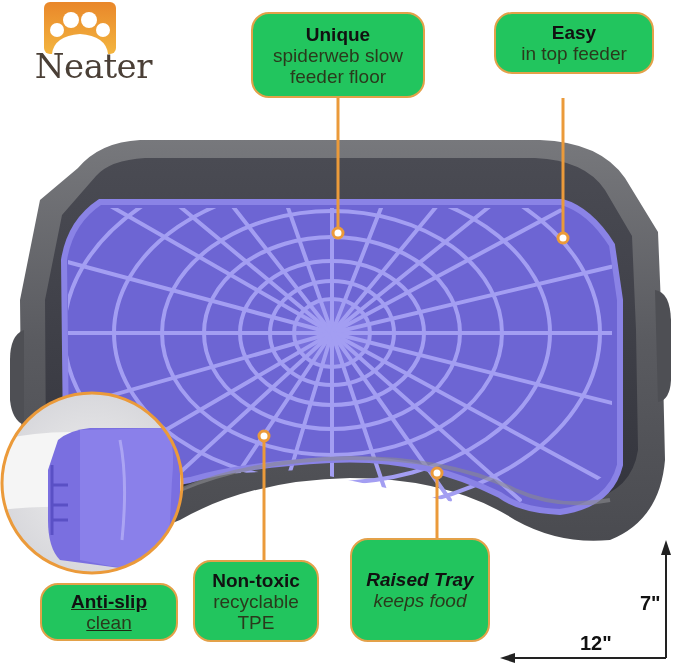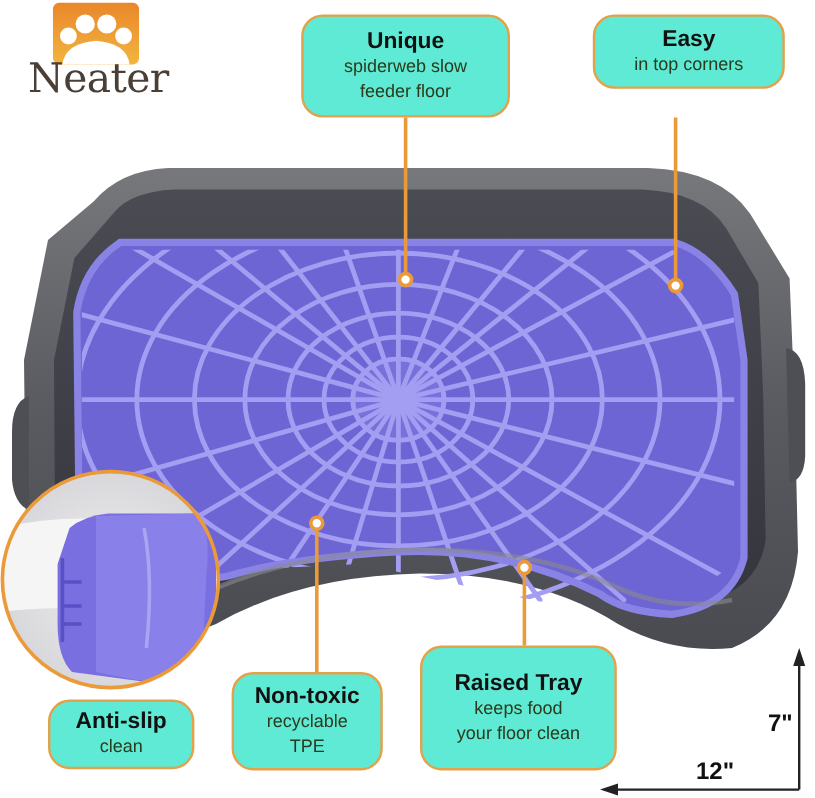--- a/index.html
+++ b/index.html
@@ -2,40 +2,40 @@
 <html><head>
 <meta charset="utf-8">
 <style>
   html, body { margin: 0; padding: 0; background: #ffffff; }
   body { width: 679px; height: 665px; position: relative; overflow: hidden;
          font-family: "Liberation Sans", sans-serif; }
   .abs { position: absolute; }
 
   
   .logo-paw { left: 44px; top: 2px; width: 72px; height: 52px; }
-  .logo-text { left: 12px; top: 50px; width: 140px; text-align: center;
+  .logo-text { left: 12px; top: 50px; width: 140px; text-align: right;
                font-family: "DejaVu Serif", serif; color: #4a3f36;
                font-size: 34px; line-height: 32px; letter-spacing: -0.5px; }
   .logo-text .tm { font-size: 8px; vertical-align: top; position: relative; top: 26px; }
 
   
   .product { left: 0; top: 0; width: 679px; height: 665px; }
 
   
-  .callout { background: #5eead4; border: 2px solid #e3a149; border-radius: 18px;
+  .callout { background: #22c55e; border: 2px solid #e3a149; border-radius: 18px;
              text-align: center; color: #1e2a12; box-sizing: border-box;
              display: flex; flex-direction: column; justify-content: center; }
   .callout .title { font-weight: bold; color: #111; font-size: 19px; line-height: 21px; }
-  .callout .desc { font-size: 15px; line-height: 21px; color: #2a3a1c; }
+  .callout .desc { font-size: 19px; line-height: 21px; color: #2a3a1c; }
 
   .c-unique { left: 251px; top: 12px; width: 174px; height: 86px; }
   .c-easy   { left: 494px; top: 12px; width: 160px; height: 62px; }
-  .c-antislip { left: 40px; top: 583px; width: 122px; height: 58px; }
+  .c-antislip { left: 40px; top: 583px; width: 138px; height: 58px; text-decoration: underline; }
   .c-nontoxic { left: 193px; top: 560px; width: 126px; height: 82px; text-align: center; }
-  .c-raised { left: 350px; top: 538px; width: 164px; height: 104px; }
+  .c-raised { left: 350px; top: 538px; width: 140px; height: 104px; font-style: italic; }
 
   .dim { font-weight: bold; font-size: 20px; color: #111; }
 </style>
 </head>
 <body>
 
 <svg class="abs product" viewBox="0 0 679 665" width="679" height="665">
   <defs>
     <linearGradient id="trayG" x1="0" y1="0" x2="0" y2="1">
       <stop offset="0" stop-color="#77787c"></stop>
@@ -161,34 +161,33 @@
 </div>
 
 <div class="abs callout c-unique">
   <div class="title">Unique</div>
   <div class="desc">spiderweb slow</div>
   <div class="desc">feeder floor</div>
 </div>
 
 <div class="abs callout c-easy">
   <div class="title">Easy</div>
-  <div class="desc">in top corners</div>
+  <div class="desc">in top feeder</div>
 </div>
 
 <div class="abs callout c-antislip">
   <div class="title">Anti-slip</div>
   <div class="desc">clean</div>
 </div>
 
 <div class="abs callout c-nontoxic">
   <div class="title">Non-toxic</div>
   <div class="desc">recyclable</div>
   <div class="desc">TPE</div>
 </div>
 
 <div class="abs callout c-raised">
   <div class="title">Raised Tray</div>
   <div class="desc">keeps food</div>
-  <div class="desc">your floor clean</div>
 </div>
 
 <div class="abs dim" style="left:640px; top:592px;">7"</div>
 <div class="abs dim" style="left:580px; top:632px;">12"</div>
 
 </body></html>

